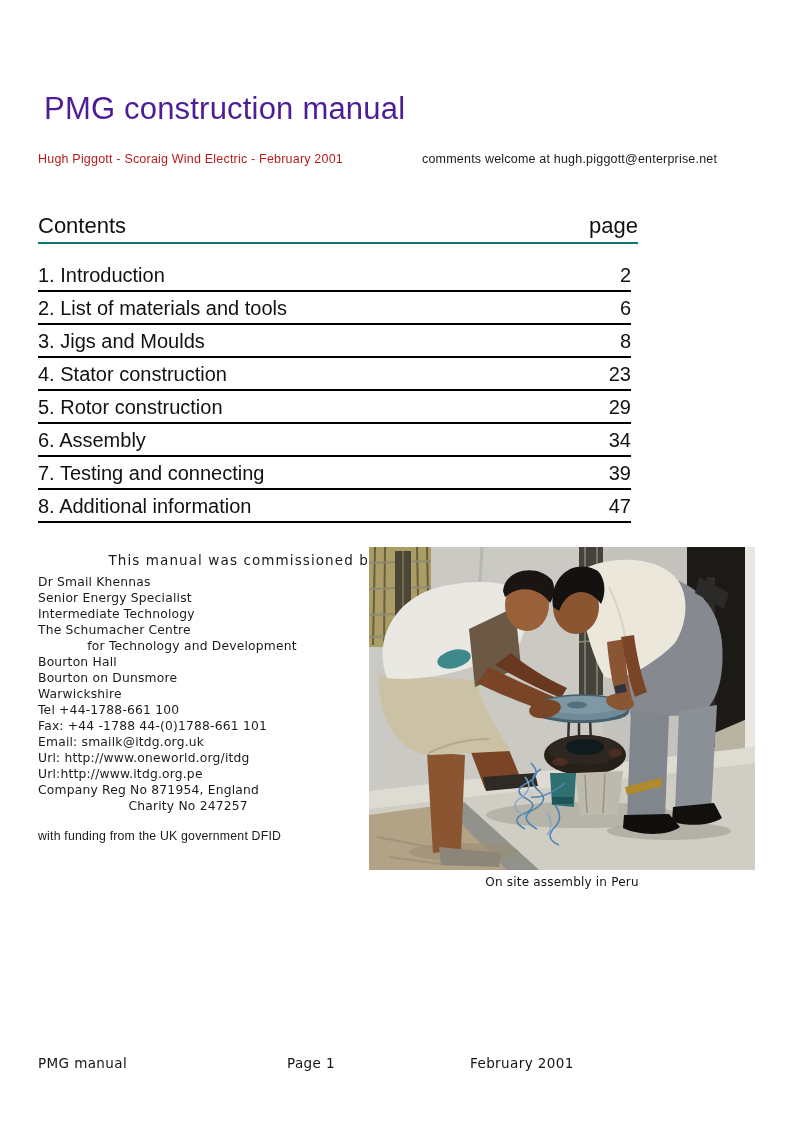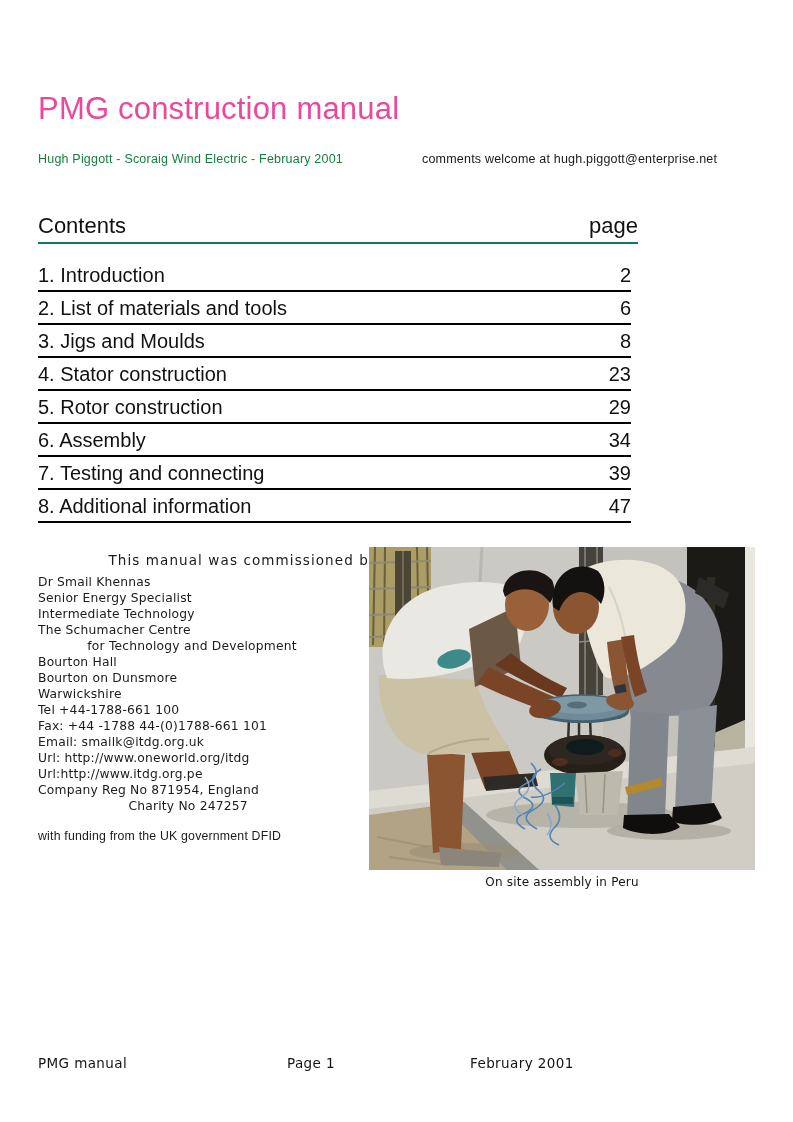--- a/index.html
+++ b/index.html
@@ -5,27 +5,27 @@
   html,body{margin:0;padding:0;background:#ffffff;}
   .page{
     position:relative;
     width:793px;height:1122px;
     background:#ffffff;
     overflow:hidden;
     font-family:"Liberation Sans",sans-serif;
     color:#111;
   }
   .doc-title{
-    position:absolute;left:38px;top:92px;
+    position:absolute;left:44px;top:92px;
     font-size:31px;line-height:1.1;letter-spacing:.2px;
-    color:#ec4899;white-space:nowrap;
+    color:#4c1d95;white-space:nowrap;
   }
   .byline-left{
     position:absolute;left:38px;top:152px;
-    font-size:12.5px;color:#15803d;letter-spacing:.2px;white-space:nowrap;
+    font-size:12.5px;color:#b91c1c;letter-spacing:.2px;white-space:nowrap;
   }
   .byline-right{
     position:absolute;left:422px;top:152px;
     font-size:12.5px;color:#1a1a1a;letter-spacing:.2px;white-space:nowrap;
   }
   .contents-head{
     position:absolute;left:38px;top:213px;width:600px;
     display:flex;justify-content:space-between;align-items:flex-end;
     font-size:22px;line-height:26px;
     border-bottom:2px solid #0f766e;padding-bottom:3px;

